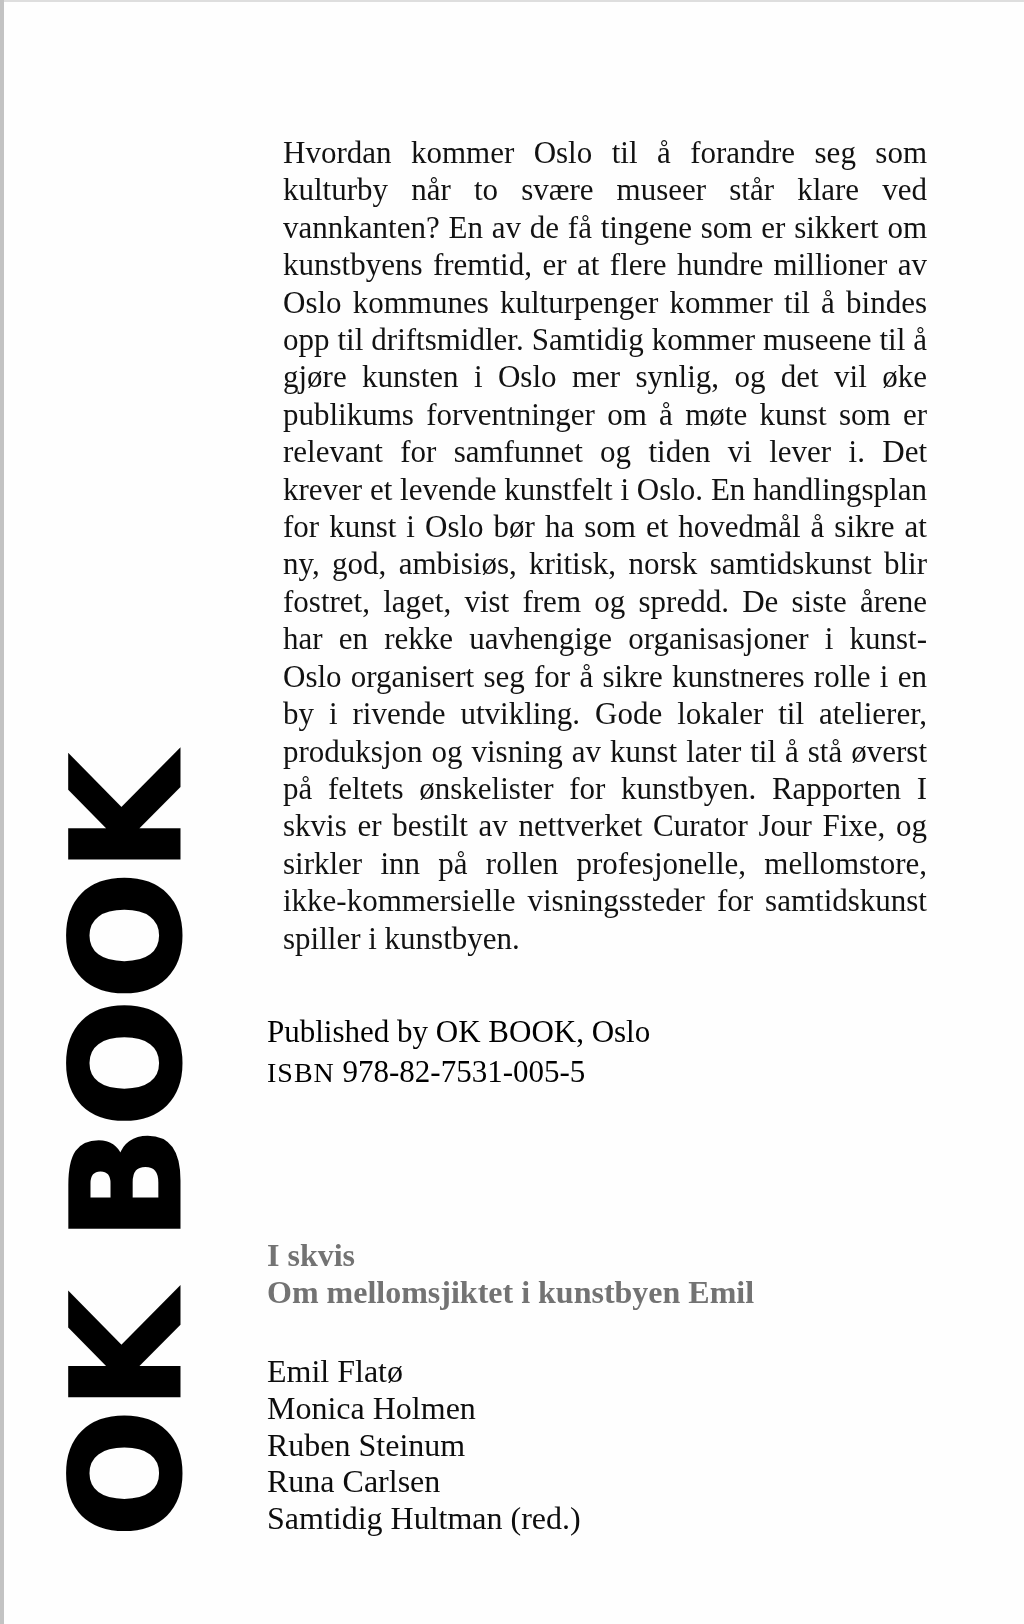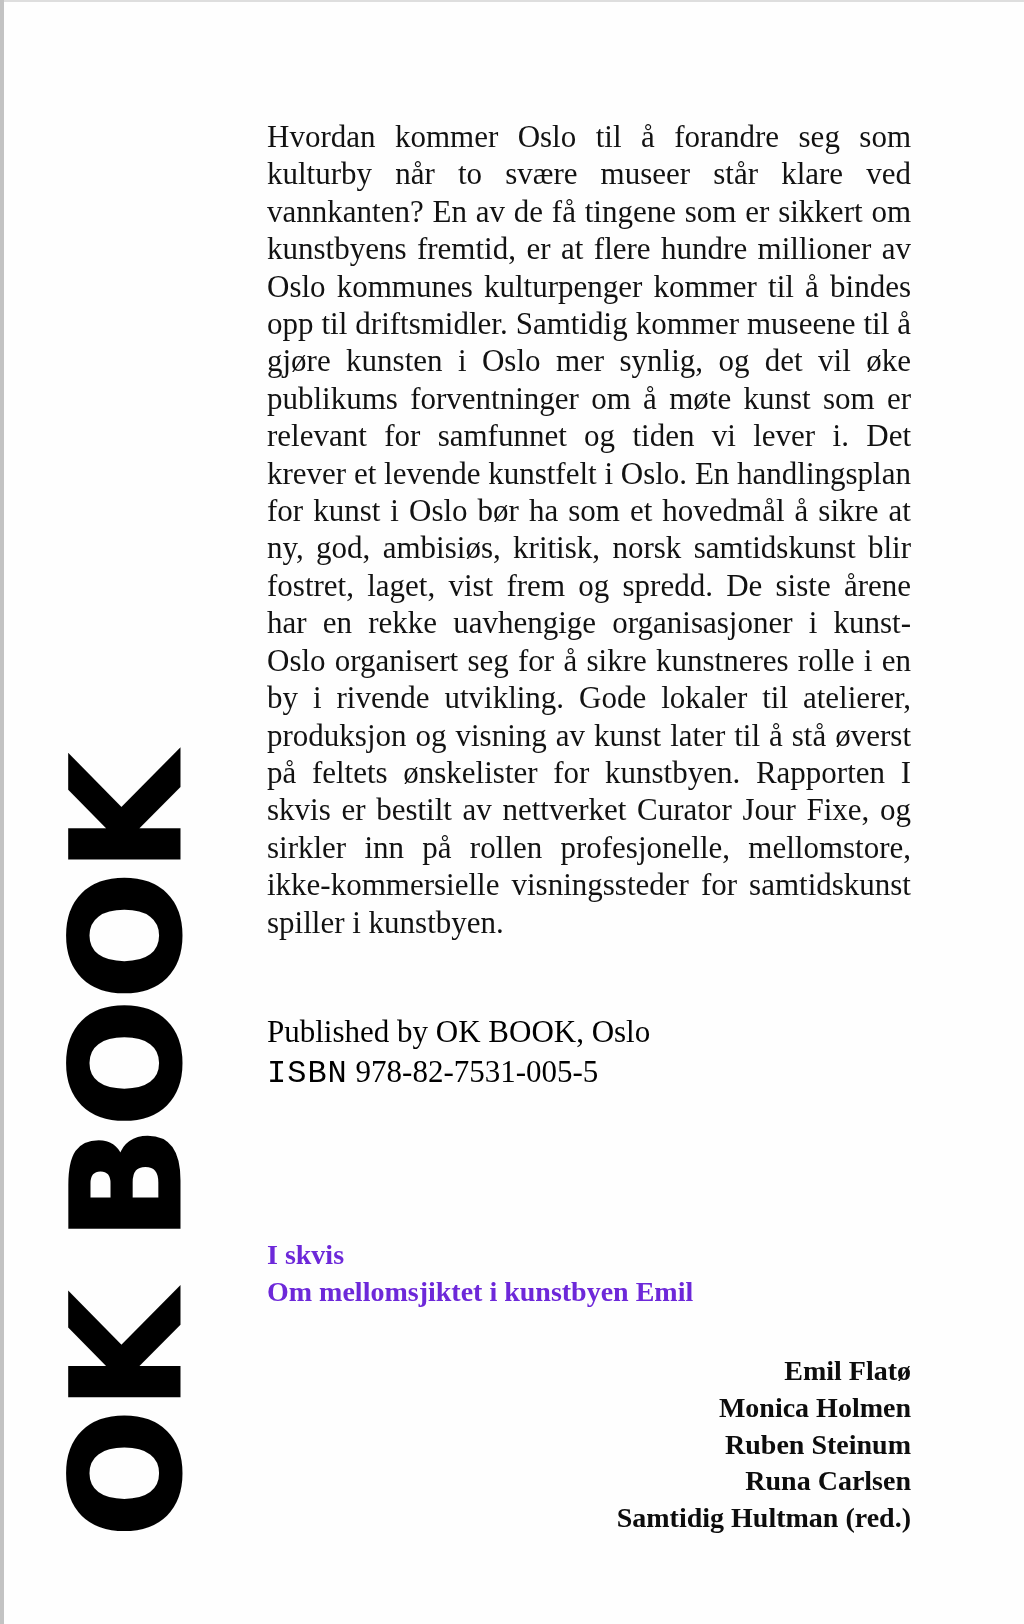--- a/index.html
+++ b/index.html
@@ -35,64 +35,62 @@
     color: #000000;
     -webkit-text-stroke: 3px #000000;
   }
 
   
   .blurb {
     position: absolute;
     left: 267px;
     top: 118px;
     width: 644px;
-    margin: 0;
+    margin: 16px;
     font-size: 31px;
     line-height: 37.4px;
     text-align: justify;
     text-align-last: left;
     color: #121212;
   }
 
   .publisher {
     position: absolute;
     left: 267px;
     top: 1012px;
     width: 644px;
     font-size: 31px;
     line-height: 40px;
     color: #000000;
   }
   .isbn-label {
-    font-size: 32px;
+    font-size: 28px;
     letter-spacing: 1px;
-    font-family: Liberation Mono, monospace;
   }
 
   .title-block {
     position: absolute;
     left: 267px;
     top: 1237px;
     width: 644px;
-    font-size: 28px;
+    font-size: 32px;
     line-height: 36.5px;
     font-weight: bold;
-    color: #6d28d9;
+    color: #737373;
   }
 
   .authors {
     position: absolute;
     left: 267px;
     top: 1353px;
     width: 644px;
-    font-size: 28px;
+    font-size: 32px;
     line-height: 36.8px;
-    font-weight: bold;
+    font-weight: normal;
     color: #0d0d0d;
-    text-align: right;
   }
 </style>
 </head>
 <body>
 
 <div class="page">
 
   <div class="spine-logo">OK BOOK</div>
 
   <p class="blurb">Hvordan kommer Oslo til å forandre seg som kulturby når to svære museer står klare ved vannkanten? En av de få tingene som er sikkert om kunstbyens fremtid, er at flere hundre millioner av Oslo kommunes kulturpenger kommer til å bindes opp til driftsmidler. Samtidig kommer museene til å gjøre kunsten i Oslo mer synlig, og det vil øke publikums forventninger om å møte kunst som er relevant for samfunnet og tiden vi lever i. Det krever et levende kunstfelt i Oslo. En handlingsplan for kunst i Oslo bør ha som et hovedmål å sikre at ny, god, ambisiøs, kritisk, norsk samtidskunst blir fostret, laget, vist frem og spredd. De siste årene har en rekke uavhengige organisasjoner i kunst-Oslo organisert seg for å sikre kunstneres rolle i en by i rivende utvikling. Gode lokaler til atelierer, produksjon og visning av kunst later til å stå øverst på feltets ønskelister for kunstbyen. Rapporten I skvis er bestilt av nettverket Curator Jour Fixe, og sirkler inn på rollen profesjonelle, mellomstore, ikke-kommersielle visningssteder for samtidskunst spiller i kunstbyen.</p>

